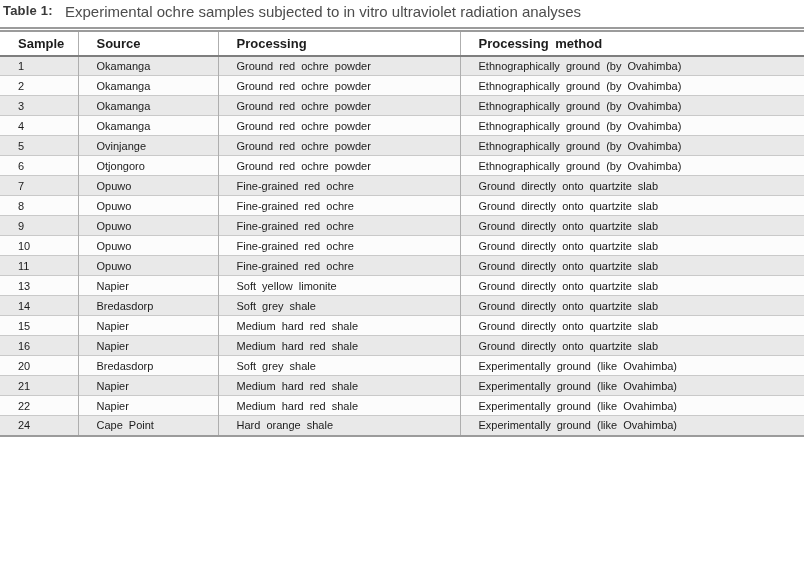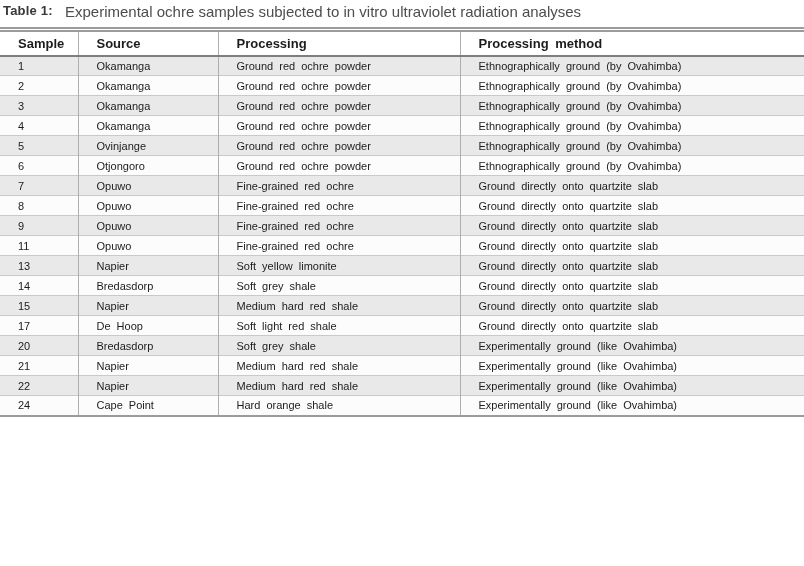--- a/index.html
+++ b/index.html
@@ -143,20 +143,26 @@
         <td>Fine-grained red ochre</td>
         <td>Ground directly onto quartzite slab</td>
       </tr>
       <tr>
         <td>9</td>
         <td>Opuwo</td>
         <td>Fine-grained red ochre</td>
         <td>Ground directly onto quartzite slab</td>
       </tr>
       <tr>
+        <td>10</td>
+        <td>Opuwo</td>
+        <td>Fine-grained red ochre</td>
+        <td>Ground directly onto quartzite slab</td>
+      </tr>
+      <tr>
         <td>11</td>
         <td>Opuwo</td>
         <td>Fine-grained red ochre</td>
         <td>Ground directly onto quartzite slab</td>
       </tr>
       <tr>
         <td>13</td>
         <td>Napier</td>
         <td>Soft yellow limonite</td>
         <td>Ground directly onto quartzite slab</td>
@@ -167,23 +173,23 @@
         <td>Soft grey shale</td>
         <td>Ground directly onto quartzite slab</td>
       </tr>
       <tr>
         <td>15</td>
         <td>Napier</td>
         <td>Medium hard red shale</td>
         <td>Ground directly onto quartzite slab</td>
       </tr>
       <tr>
-        <td>17</td>
-        <td>De Hoop</td>
-        <td>Soft light red shale</td>
+        <td>16</td>
+        <td>Napier</td>
+        <td>Medium hard red shale</td>
         <td>Ground directly onto quartzite slab</td>
       </tr>
       <tr>
         <td>20</td>
         <td>Bredasdorp</td>
         <td>Soft grey shale</td>
         <td>Experimentally ground (like Ovahimba)</td>
       </tr>
       <tr>
         <td>21</td>

